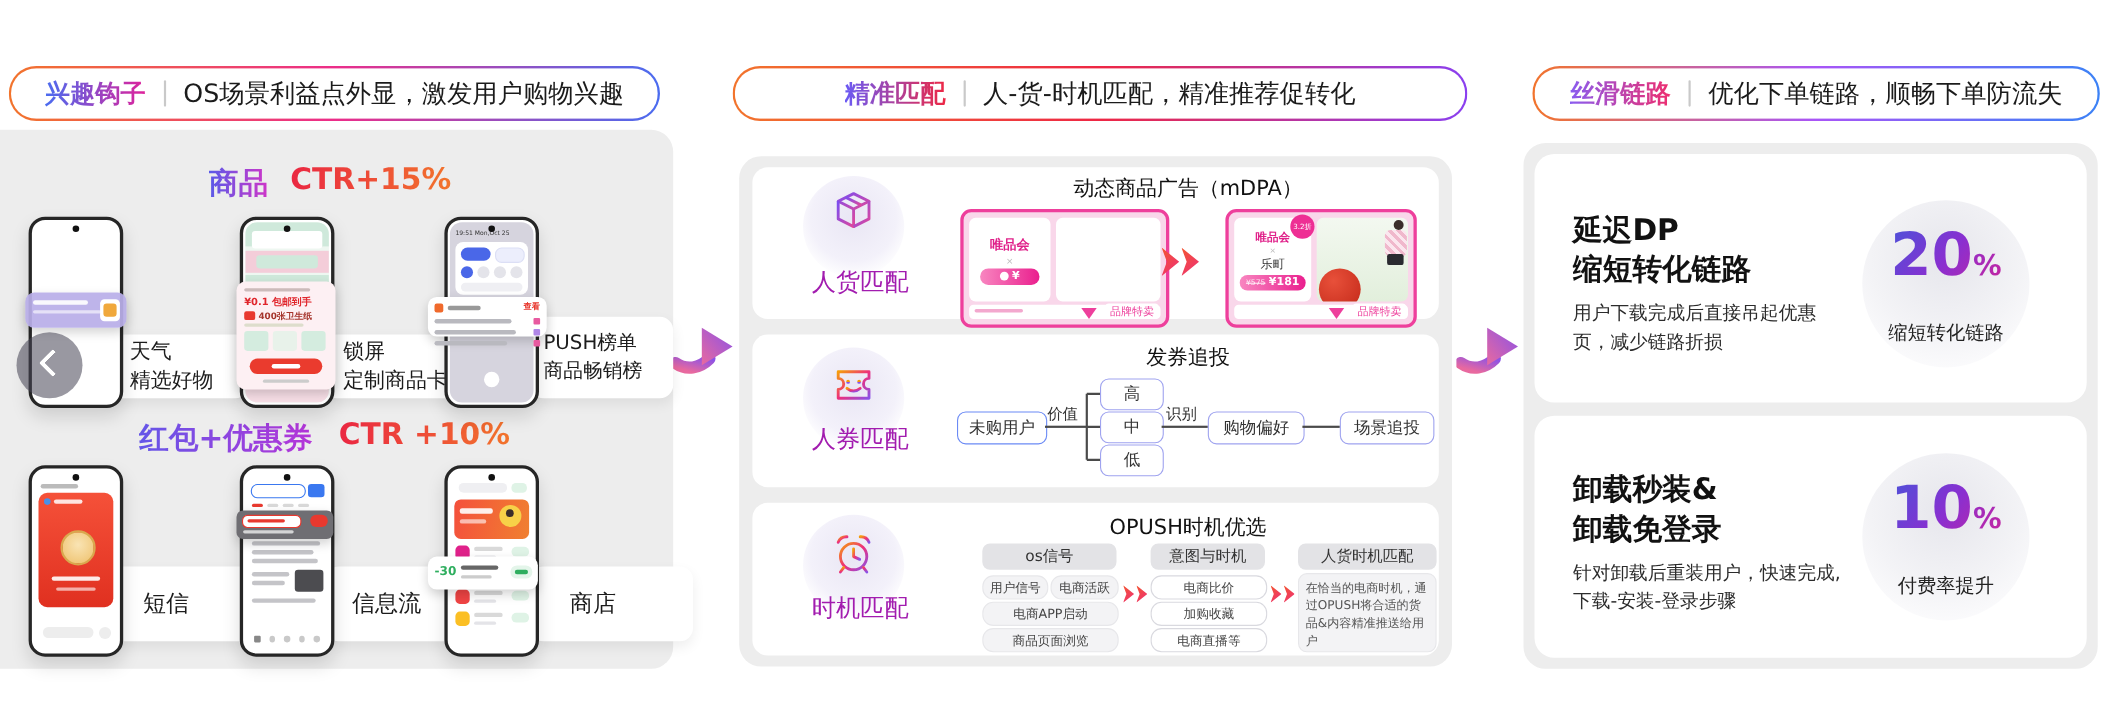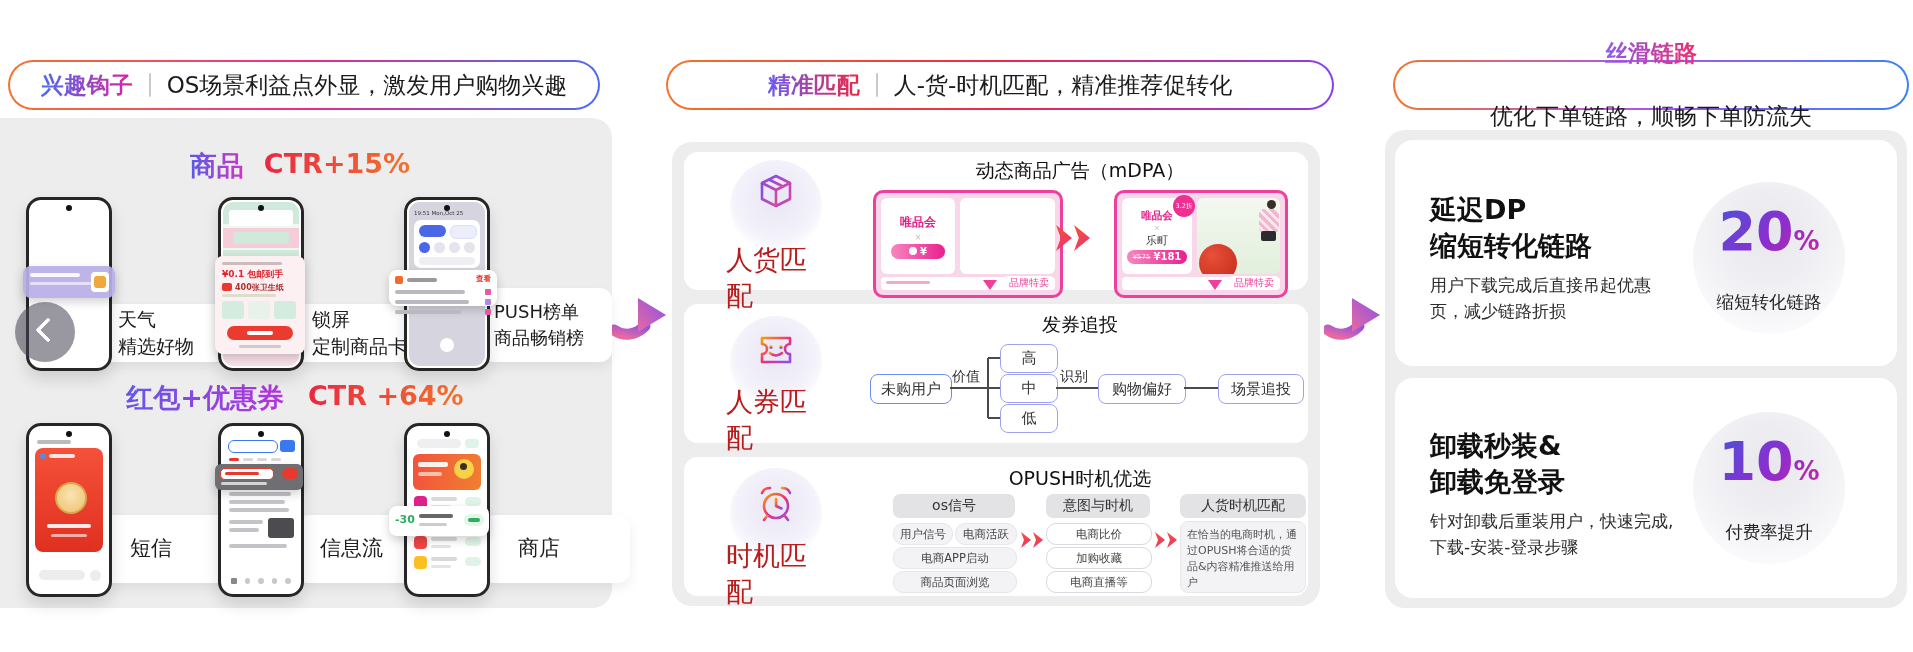--- a/index.html
+++ b/index.html
@@ -22,21 +22,21 @@
   
   .phone{position:absolute;width:80px;height:168px;background:#fff;border:3px solid #262626;border-radius:15px;
          box-shadow:0 8px 16px rgba(0,0,0,.13);z-index:2;}
   .screen{position:absolute;inset:2px;border-radius:11px;overflow:hidden;}
   .notch{position:absolute;top:5px;left:50%;transform:translateX(-50%);width:6px;height:6px;background:#111;border-radius:50%;z-index:4;}
   .bar{position:absolute;background:#d9d9d9;border-radius:2px;}
   .ov{position:absolute;background:#fff;border-radius:8px;box-shadow:0 4px 10px rgba(0,0,0,.18);z-index:5;}
   
   .iconblob{position:absolute;width:92px;height:92px;border-radius:50%;
             background:radial-gradient(circle at 50% 42%,#e9e6f4 0%,#f3f1fa 55%,rgba(255,255,255,0) 78%);}
-  .iclabel{position:absolute;width:100px;text-align:left;font-size:27px;color:#b91c1c;font-weight:500;}
+  .iclabel{position:absolute;width:100px;text-align:right;font-size:22px;color:#a21caf;font-weight:500;}
   
   .fbox{position:absolute;background:#fff;border:1.5px solid #9fa3ef;border-radius:8px;color:#333;
         font-size:15px;display:flex;align-items:center;justify-content:center;height:28px;}
   .fline{position:absolute;height:2px;background:#4a4a4a;}
   .flabel{position:absolute;font-size:14px;color:#333;}
   
   .ohead{position:absolute;height:24px;background:#e3e3e6;border-radius:7px;color:#333;font-size:14px;
          display:flex;align-items:center;justify-content:center;}
   .opill{position:absolute;height:20px;border-radius:10px;font-size:11.5px;color:#444;
          display:flex;align-items:center;justify-content:center;}
@@ -76,21 +76,21 @@
   <div class="hpill" style="left:8px;width:588px;background:linear-gradient(#fff,#fff) padding-box,linear-gradient(90deg,#f2742c,#ec2d89,#4a6cf0) border-box;">
     <span class="ttl" style="background-image:linear-gradient(90deg,#4a6cf0,#e0219a);">兴趣钩子</span>
     <span class="div"></span>
     <span class="dsc">OS场景利益点外显，激发用户购物兴趣</span>
   </div>
   <div class="hpill" style="left:666px;width:664px;background:linear-gradient(#fff,#fff) padding-box,linear-gradient(90deg,#f2742c,#ee2744,#8a3ff0) border-box;">
     <span class="ttl" style="background-image:linear-gradient(90deg,#6a5af5,#ee2744);">精准匹配</span>
     <span class="div"></span>
     <span class="dsc">人-货-时机匹配，精准推荐促转化</span>
   </div>
-  <div class="hpill" style="left:1393px;width:512px;background:linear-gradient(#fff,#fff) padding-box,linear-gradient(90deg,#f2742c,#a855f7,#3b82f6) border-box;flex-direction:column;">
+  <div class="hpill" style="left:1393px;width:512px;background:linear-gradient(#fff,#fff) padding-box,linear-gradient(90deg,#f2742c,#a855f7,#3b82f6) border-box;">
     <span class="ttl" style="background-image:linear-gradient(90deg,#8a5cf0,#ee2d6e);">丝滑链路</span>
     <span class="div"></span>
     <span class="dsc">优化下单链路，顺畅下单防流失</span>
   </div>
 
   <div class="panel" style="left:0;top:118px;width:612px;height:490px;border-radius:0 20px 20px 0;"></div>
 
   <div class="abs" style="left:60px;top:148px;width:480px;display:flex;justify-content:center;gap:20px;font-size:27px;">
     <span class="gt" style="background-image:linear-gradient(90deg,#5a5ae8,#cf35c8);">商品</span>
     <span class="gt" style="background-image:linear-gradient(90deg,#ea2742,#f2742c);">CTR+15%</span>
@@ -176,21 +176,21 @@
       <div class="abs" style="right:6px;top:19px;width:6px;height:6px;background:#e85aa0;border-radius:1px;"></div>
       <div class="bar" style="left:6px;top:30px;width:74px;height:4px;background:#b9b9bf;"></div>
       <div class="abs" style="right:6px;top:29px;width:6px;height:6px;background:#b087e8;border-radius:1px;"></div>
       <div class="bar" style="left:6px;top:40px;width:66px;height:4px;background:#b9b9bf;"></div>
       <div class="abs" style="right:6px;top:39px;width:6px;height:6px;background:#e85aa0;border-radius:1px;"></div>
     </div>
   </div>
 
   <div class="abs" style="left:50px;top:380px;width:490px;display:flex;justify-content:center;gap:24px;font-size:27px;">
     <span class="gt" style="background-image:linear-gradient(90deg,#6456e8,#b535d8);">红包+优惠券</span>
-    <span class="gt" style="background-image:linear-gradient(90deg,#ea2742,#f2742c);">CTR +64%</span>
+    <span class="gt" style="background-image:linear-gradient(90deg,#ea2742,#f2742c);">CTR +10%</span>
   </div>
 
   <div class="label-card" style="left:90px;top:515px;width:108px;height:68px;padding-left:40px;font-size:21px;">
     <span>短信</span>
   </div>
   <div class="label-card" style="left:296px;top:515px;width:112px;height:68px;padding-left:24px;font-size:21px;">
     <span>信息流</span>
   </div>
   <div class="label-card" style="left:482px;top:515px;width:112px;height:68px;padding-left:36px;font-size:21px;">
     <span>商店</span>

